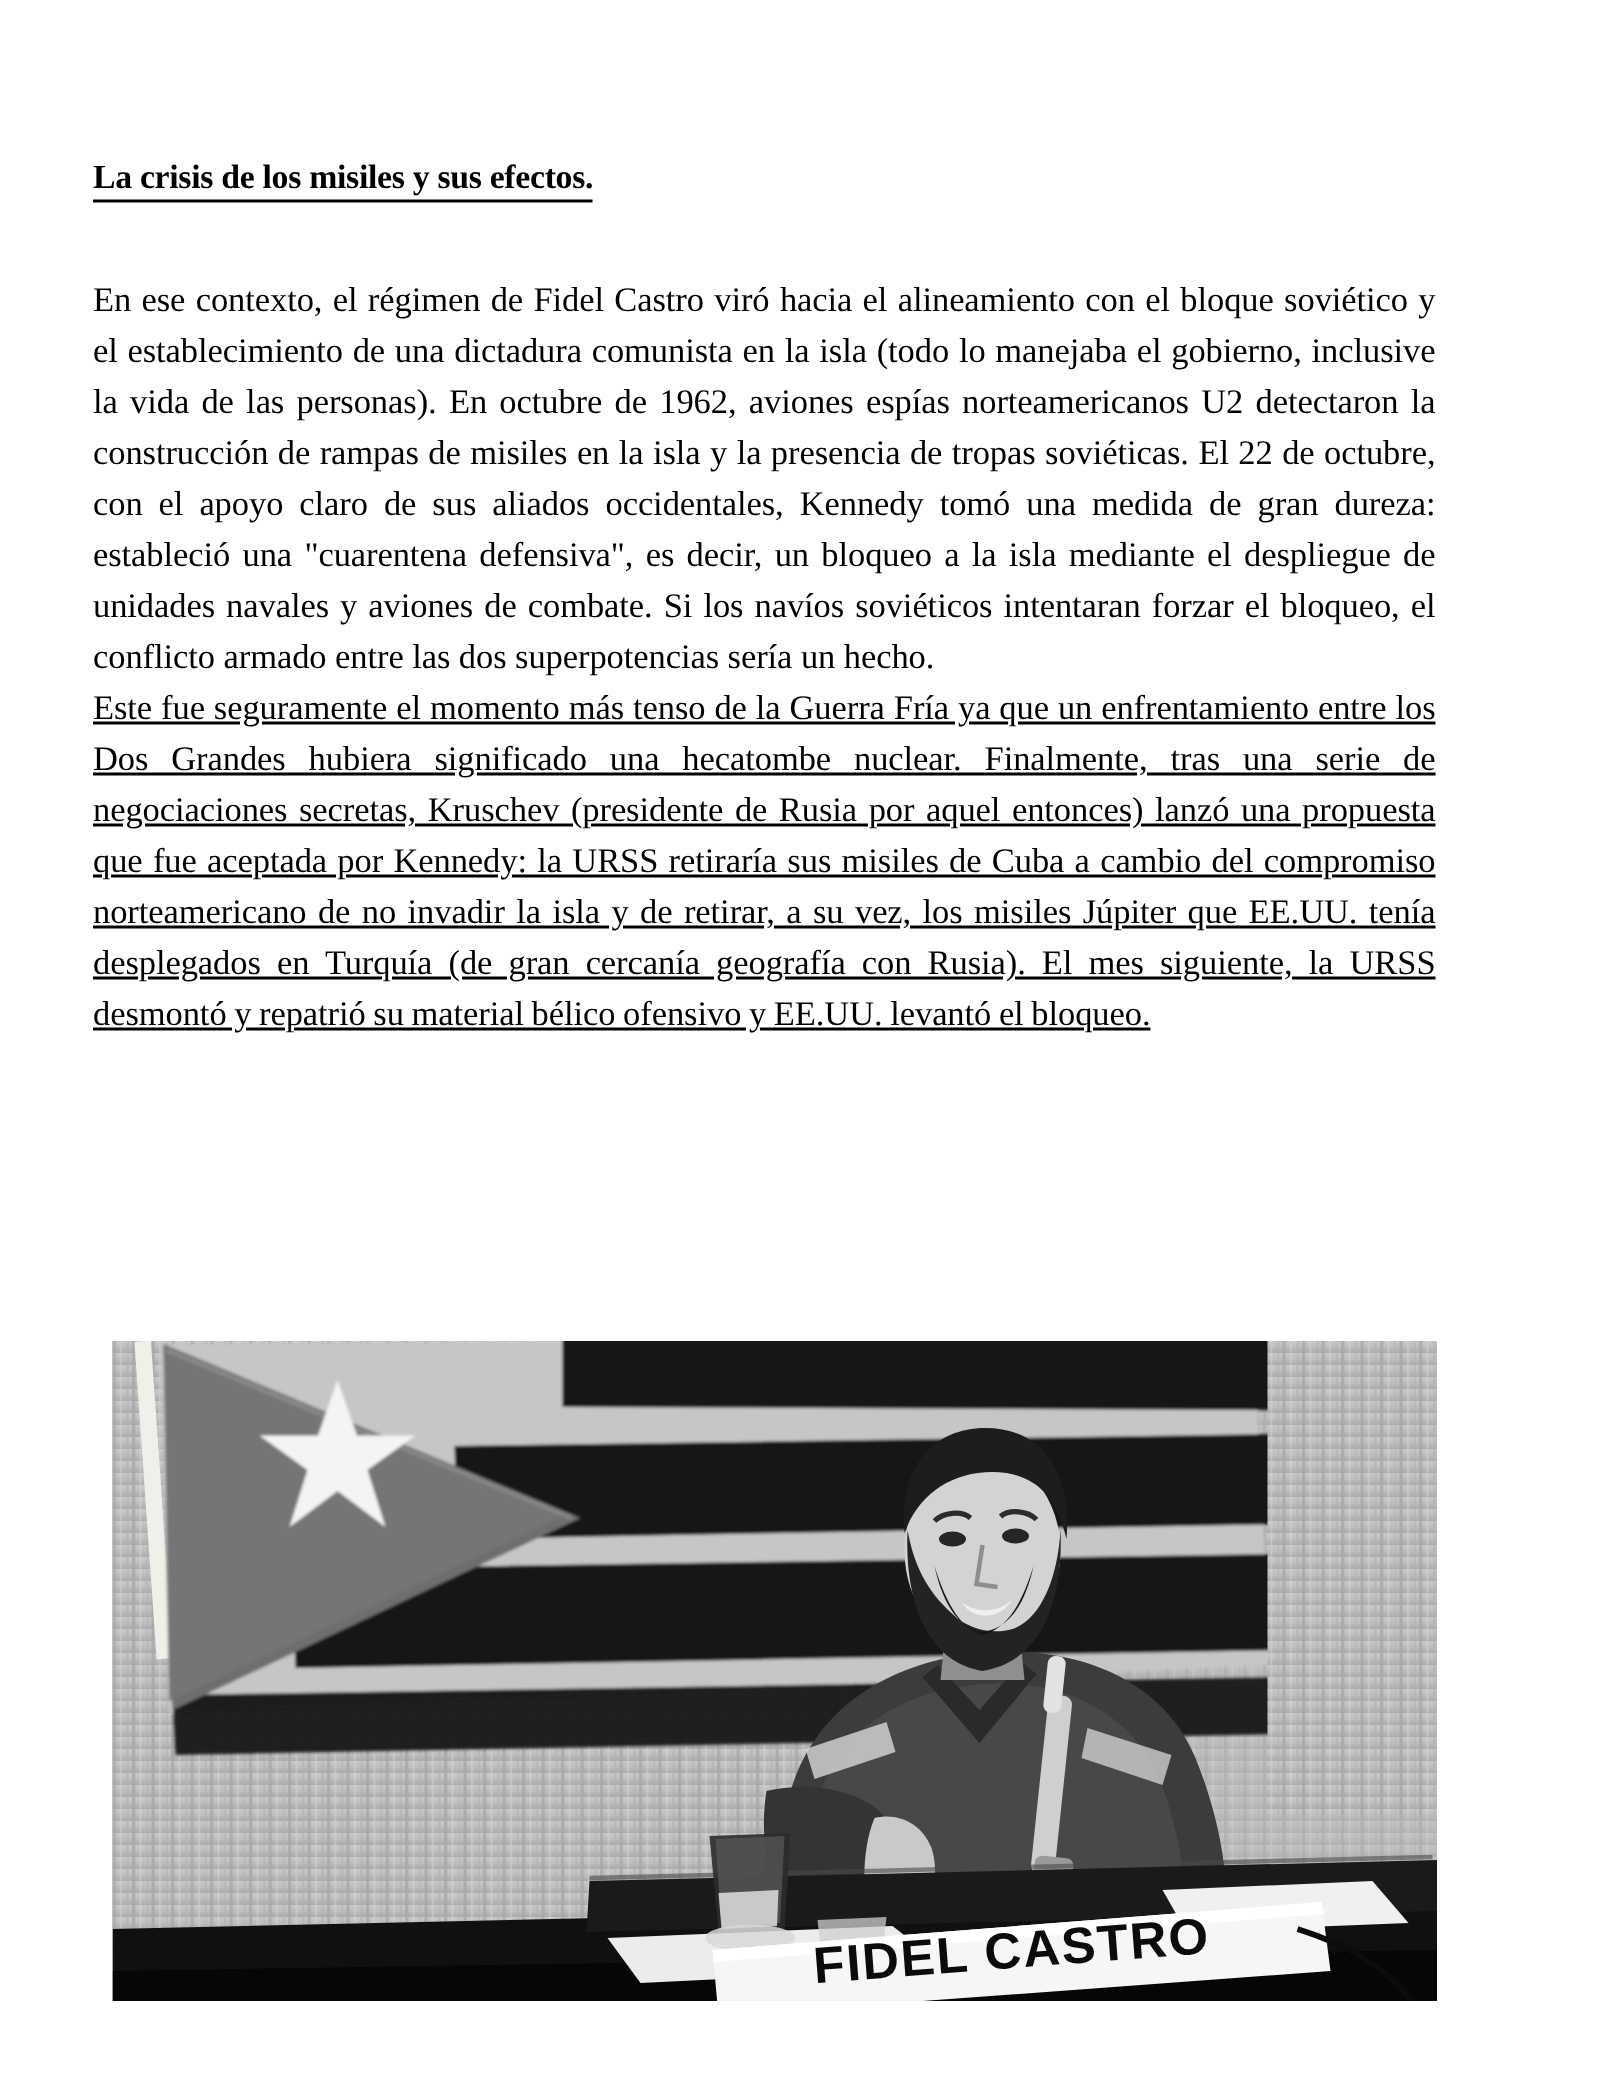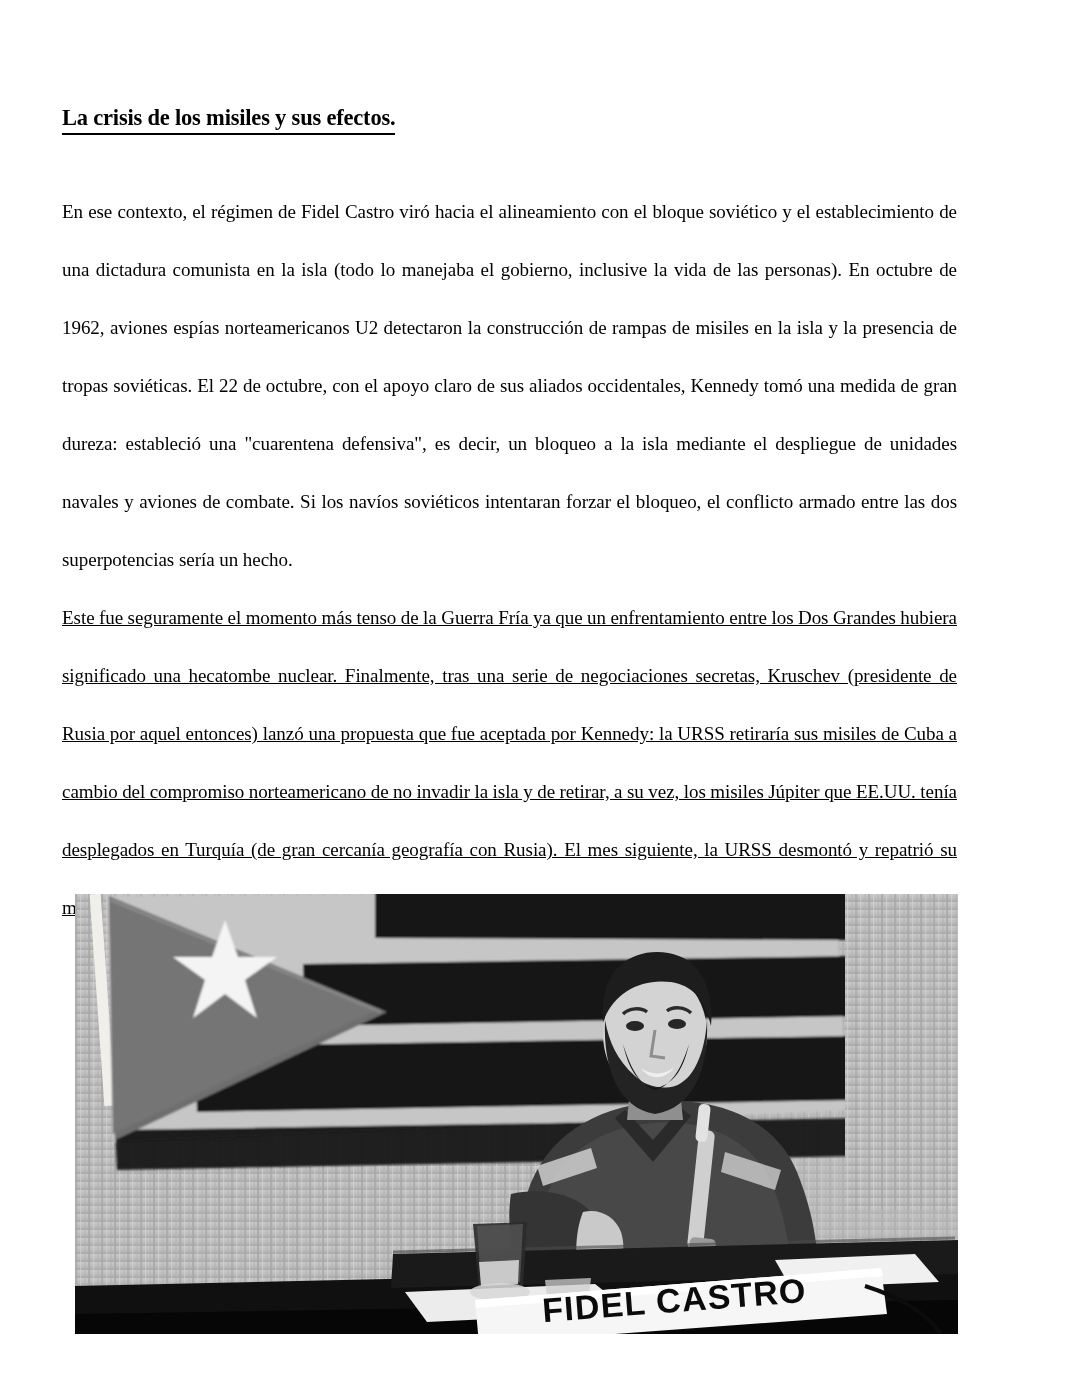--- a/index.html
+++ b/index.html
@@ -39,22 +39,22 @@
     margin: 0 0 26px 0;
     display: inline-block;
     border-bottom: 2px solid #000;
     padding-bottom: 1px;
     white-space: nowrap;
   }
 
   .heading-wrap { margin: 0 0 22px 0; }
 
   p.body-par {
-    font-size: 19px;
-    line-height: 58px;
+    font-size: 23px;
+    line-height: 34px;
     text-align: justify;
     text-justify: inter-word;
     margin: 12px 0 0 0;
     letter-spacing: -0.05px;
     word-spacing: 0px;
   }
   p.body-par.second {
     margin-top: 0px;
     word-spacing: -0.6px;
     text-decoration: underline;

